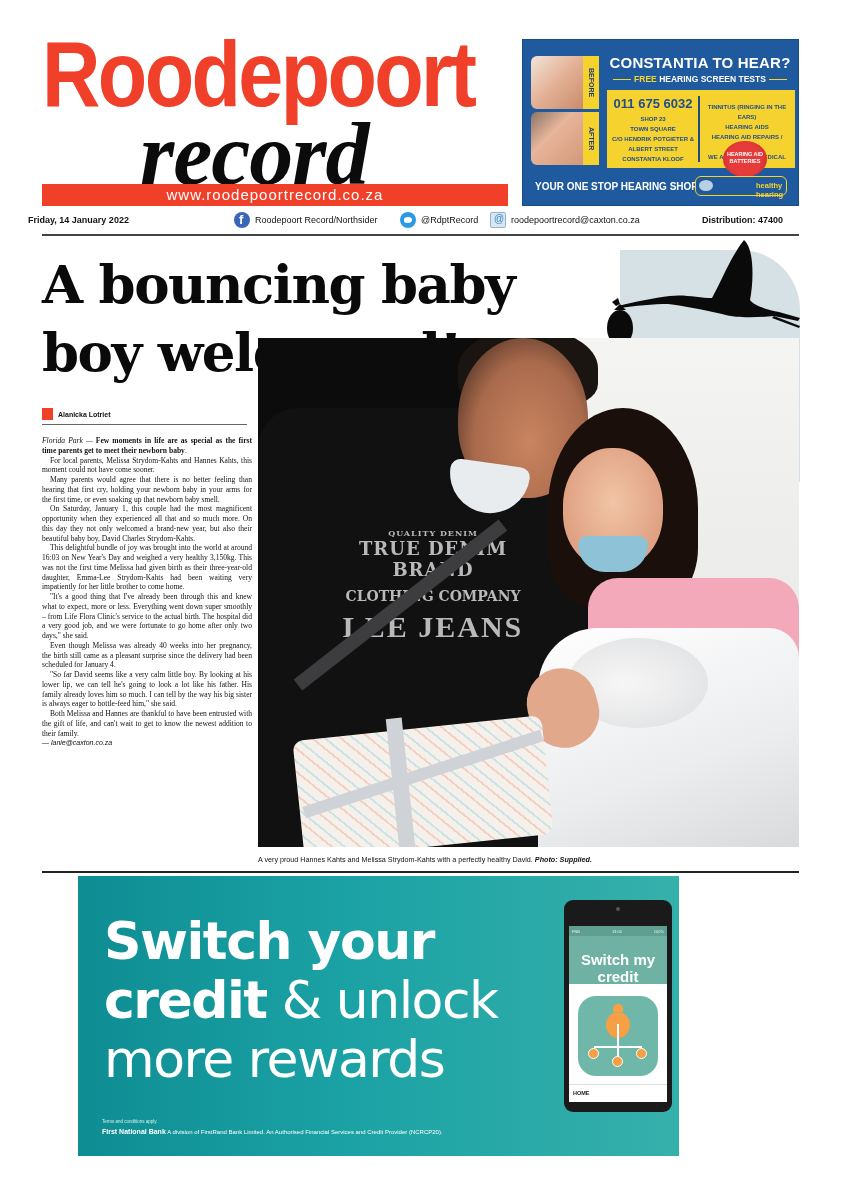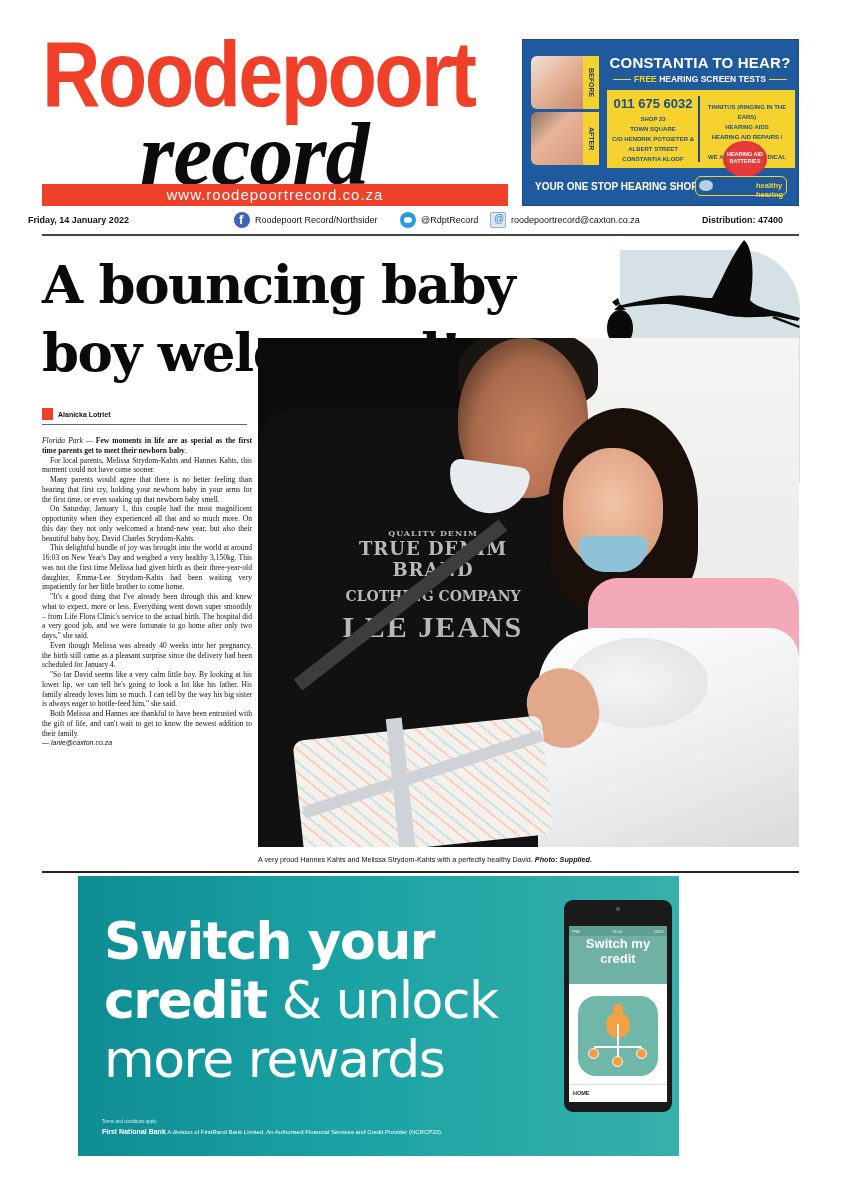--- a/index.html
+++ b/index.html
@@ -108,21 +108,21 @@
   .fnb-ad { position: absolute; left: 42px; top: 876px; width: 601px; height: 280px; background: linear-gradient(90deg, #0e8d93 0%, #1ba2a4 45%, #36b0ab 100%); overflow: hidden; margin-left: 36px; }
   .fnb-head { position: absolute; left: 26px; top: 36px; color: #fff; font-family: "DejaVu Sans", sans-serif; font-size: 52px; line-height: 59px; letter-spacing: -1.5px; }
   .fnb-head b { font-weight: 700; }
   .fnb-head .light { font-weight: 400; }
   .fnb-terms { position: absolute; left: 24px; top: 243px; font-size: 4.5px; color: #d7f0ef; }
   .fnb-bank { position: absolute; left: 24px; top: 252px; font-size: 6px; color: #fff; }
   .fnb-bank b { font-size: 7px; font-weight: 700; }
   .phone { position: absolute; left: 486px; top: 24px; width: 108px; height: 212px; background: #1a1a1a; border-radius: 9px; }
   .phone .screen { position: absolute; left: 5px; top: 26px; width: 98px; height: 176px; background: #ffffff; overflow: hidden; }
   .phone .statusbar { position: absolute; left: 0; top: 0; width: 98px; height: 10px; background: #5e9f91; color: #e8f1ee; font-size: 4px; padding: 3px 3px; display: flex; justify-content: space-between; }
-  .phone .apphead { position: absolute; left: 0; top: 10px; width: 98px; height: 48px; background: #6fb2a3; color: #fff; font-size: 13px; font-weight: 700; text-align: center; padding-top: 0; }
+  .phone .apphead { position: absolute; left: 0; top: 10px; width: 98px; height: 48px; background: #6fb2a3; color: #fff; font-size: 15px; font-weight: 700; text-align: center; padding-top: 15px; }
   .phone .appicon { position: absolute; left: 9px; top: 70px; width: 80px; height: 80px; background: #6fb7a8; border-radius: 18px; }
   .phone .appicon .bag { position: absolute; left: 28px; top: 16px; width: 24px; height: 26px; border-radius: 50%; background: #f5a045; }
   .phone .appicon .knot { position: absolute; left: 35px; top: 8px; width: 10px; height: 8px; background: #f5a045; border-radius: 50% 50% 0 0; }
   .phone .appicon .stem { position: absolute; left: 39px; top: 28px; width: 2px; height: 36px; background: #ffffff; }
   .phone .appicon .branch { position: absolute; left: 16px; top: 50px; width: 48px; height: 2px; background: #ffffff; }
   .phone .appicon .coin { position: absolute; width: 11px; height: 11px; border-radius: 50%; background: #f5a045; border: 1.5px solid #fff; }
   .phone .homebar { position: absolute; left: 0; top: 158px; width: 98px; height: 18px; border-top: 1px solid #ddd; font-size: 5.5px; font-weight: 700; padding: 5px 4px; color: #222; }
   .phone .cam { position: absolute; left: 52px; top: 7px; width: 4px; height: 4px; border-radius: 50%; background: #555; }
   .fnb-logo { position: absolute; left: 660px; top: 22px; width: 74px; height: 74px; border-radius: 50%; background: #ffffff; }
   .fnb-logo .inner { position: absolute; left: 5px; top: 5px; width: 64px; height: 64px; border-radius: 50%; background: #f7b52a; overflow: hidden; }

